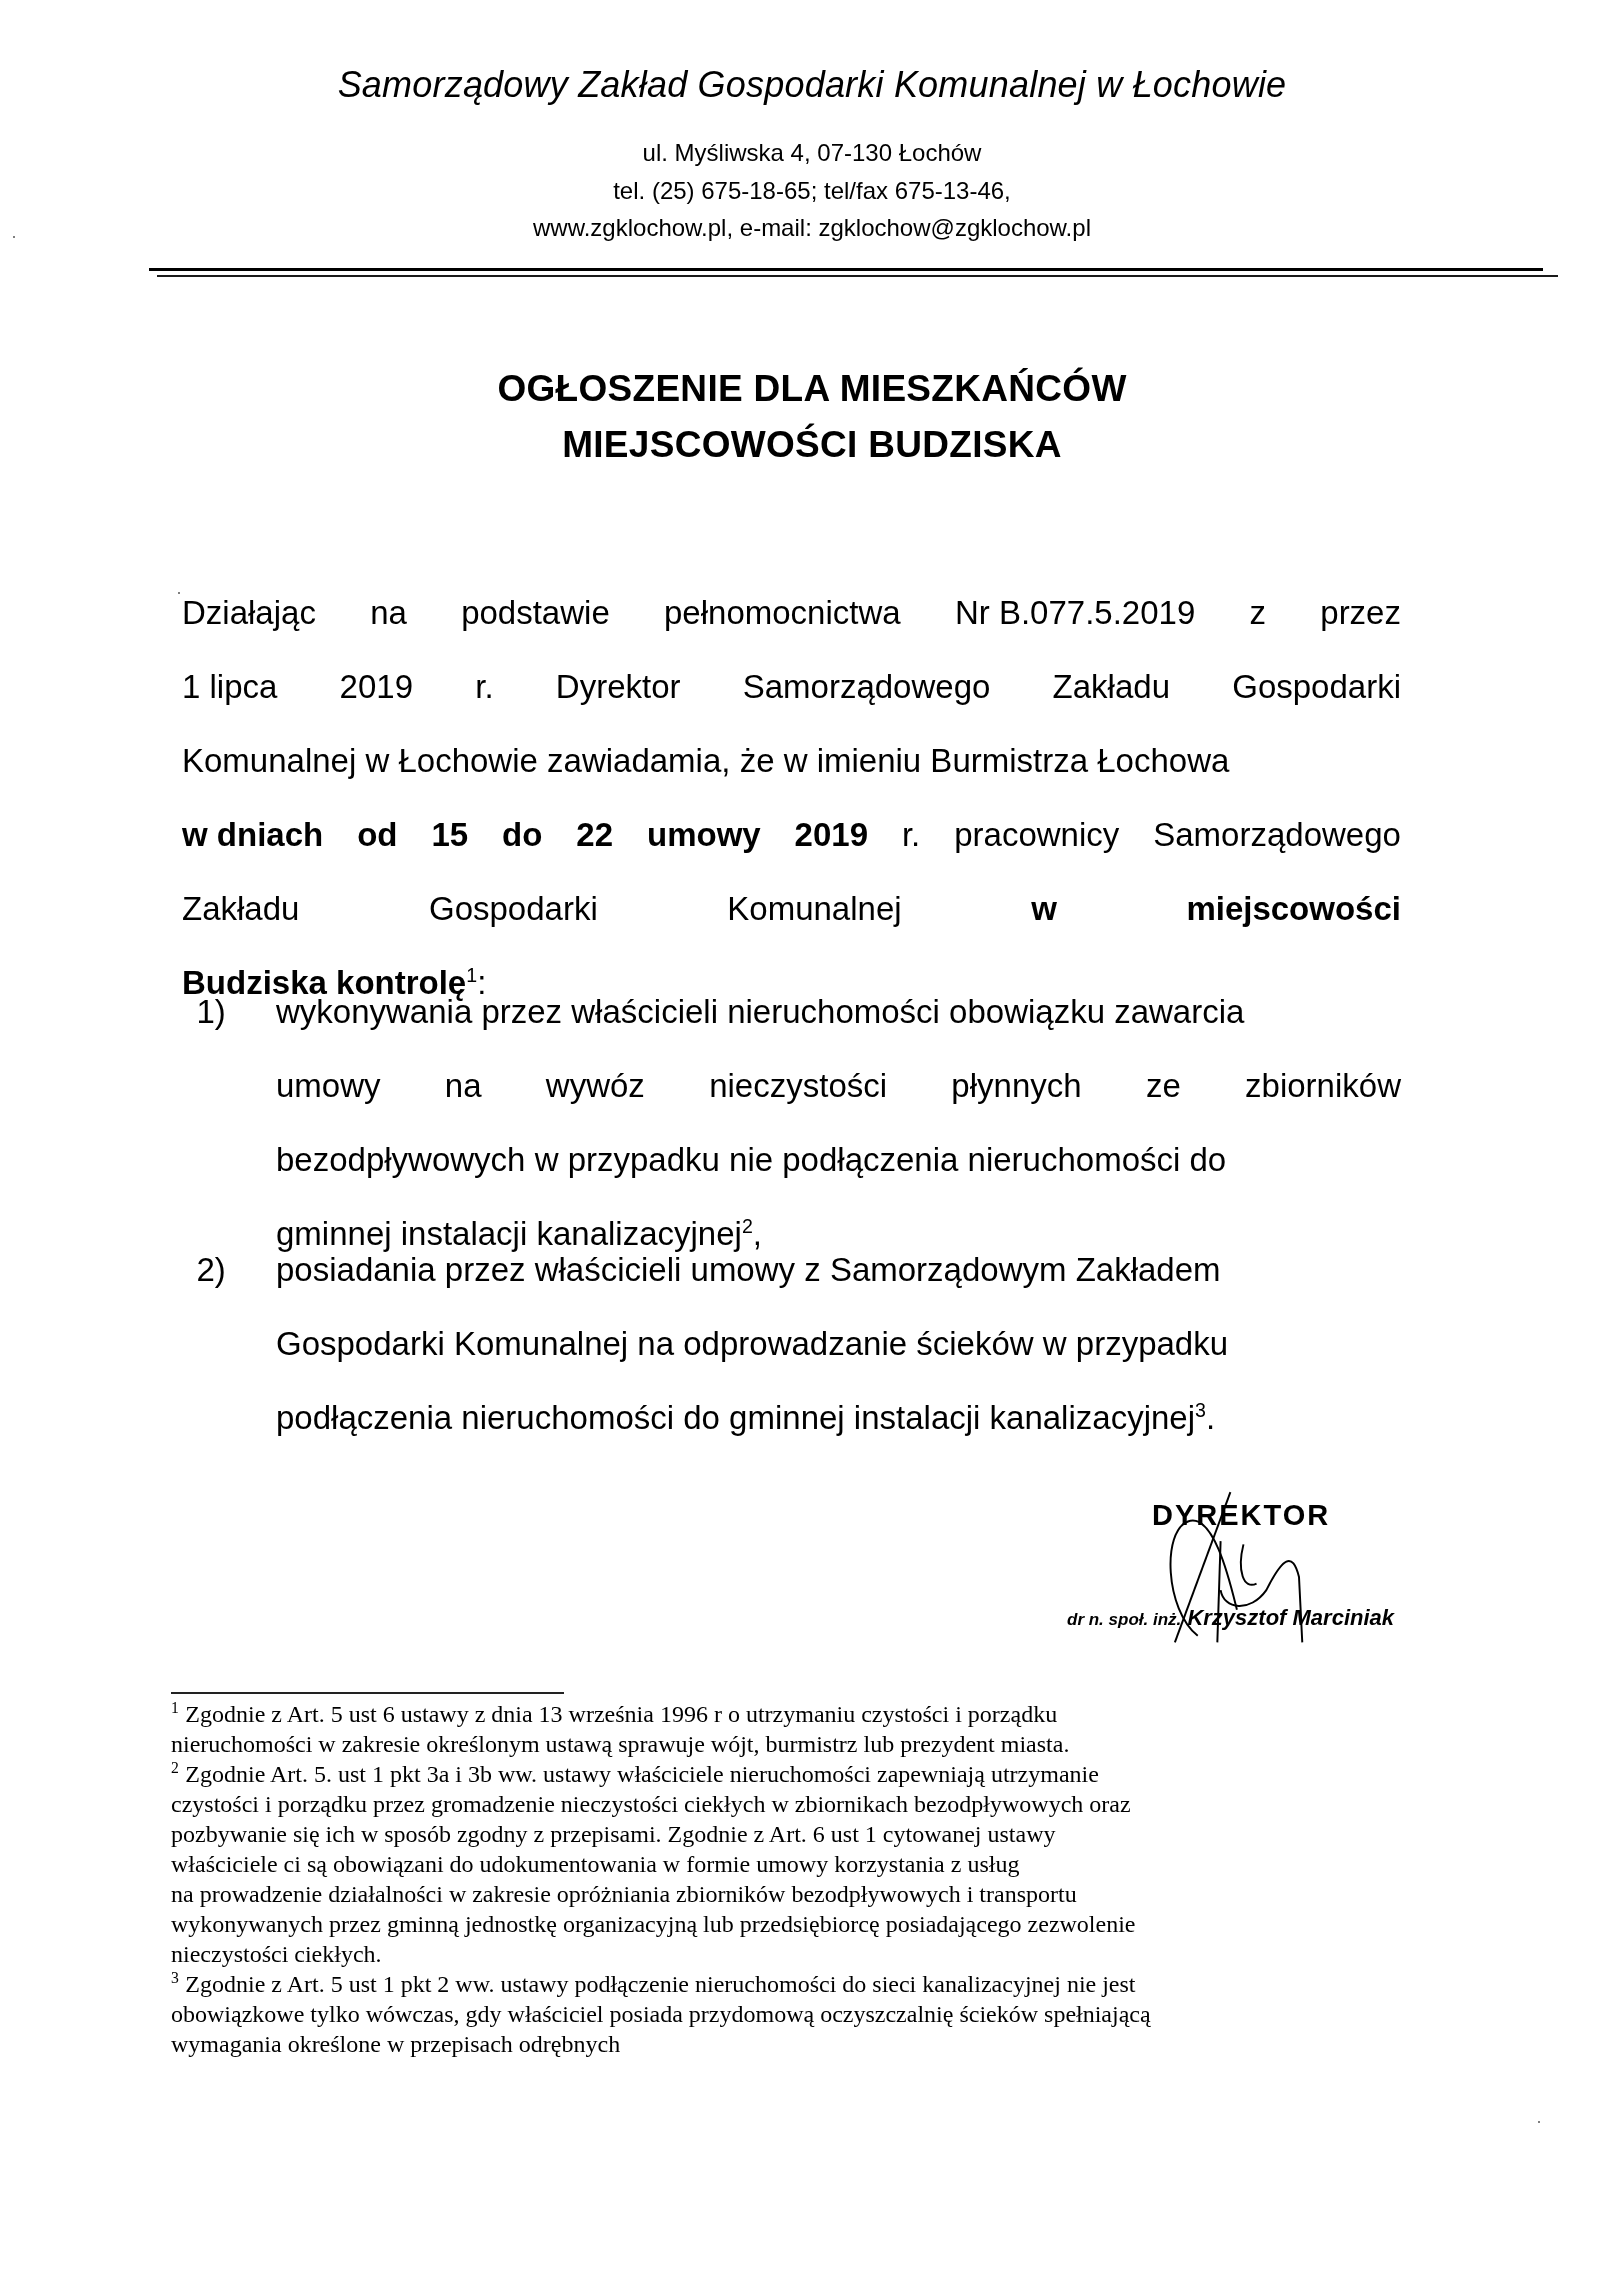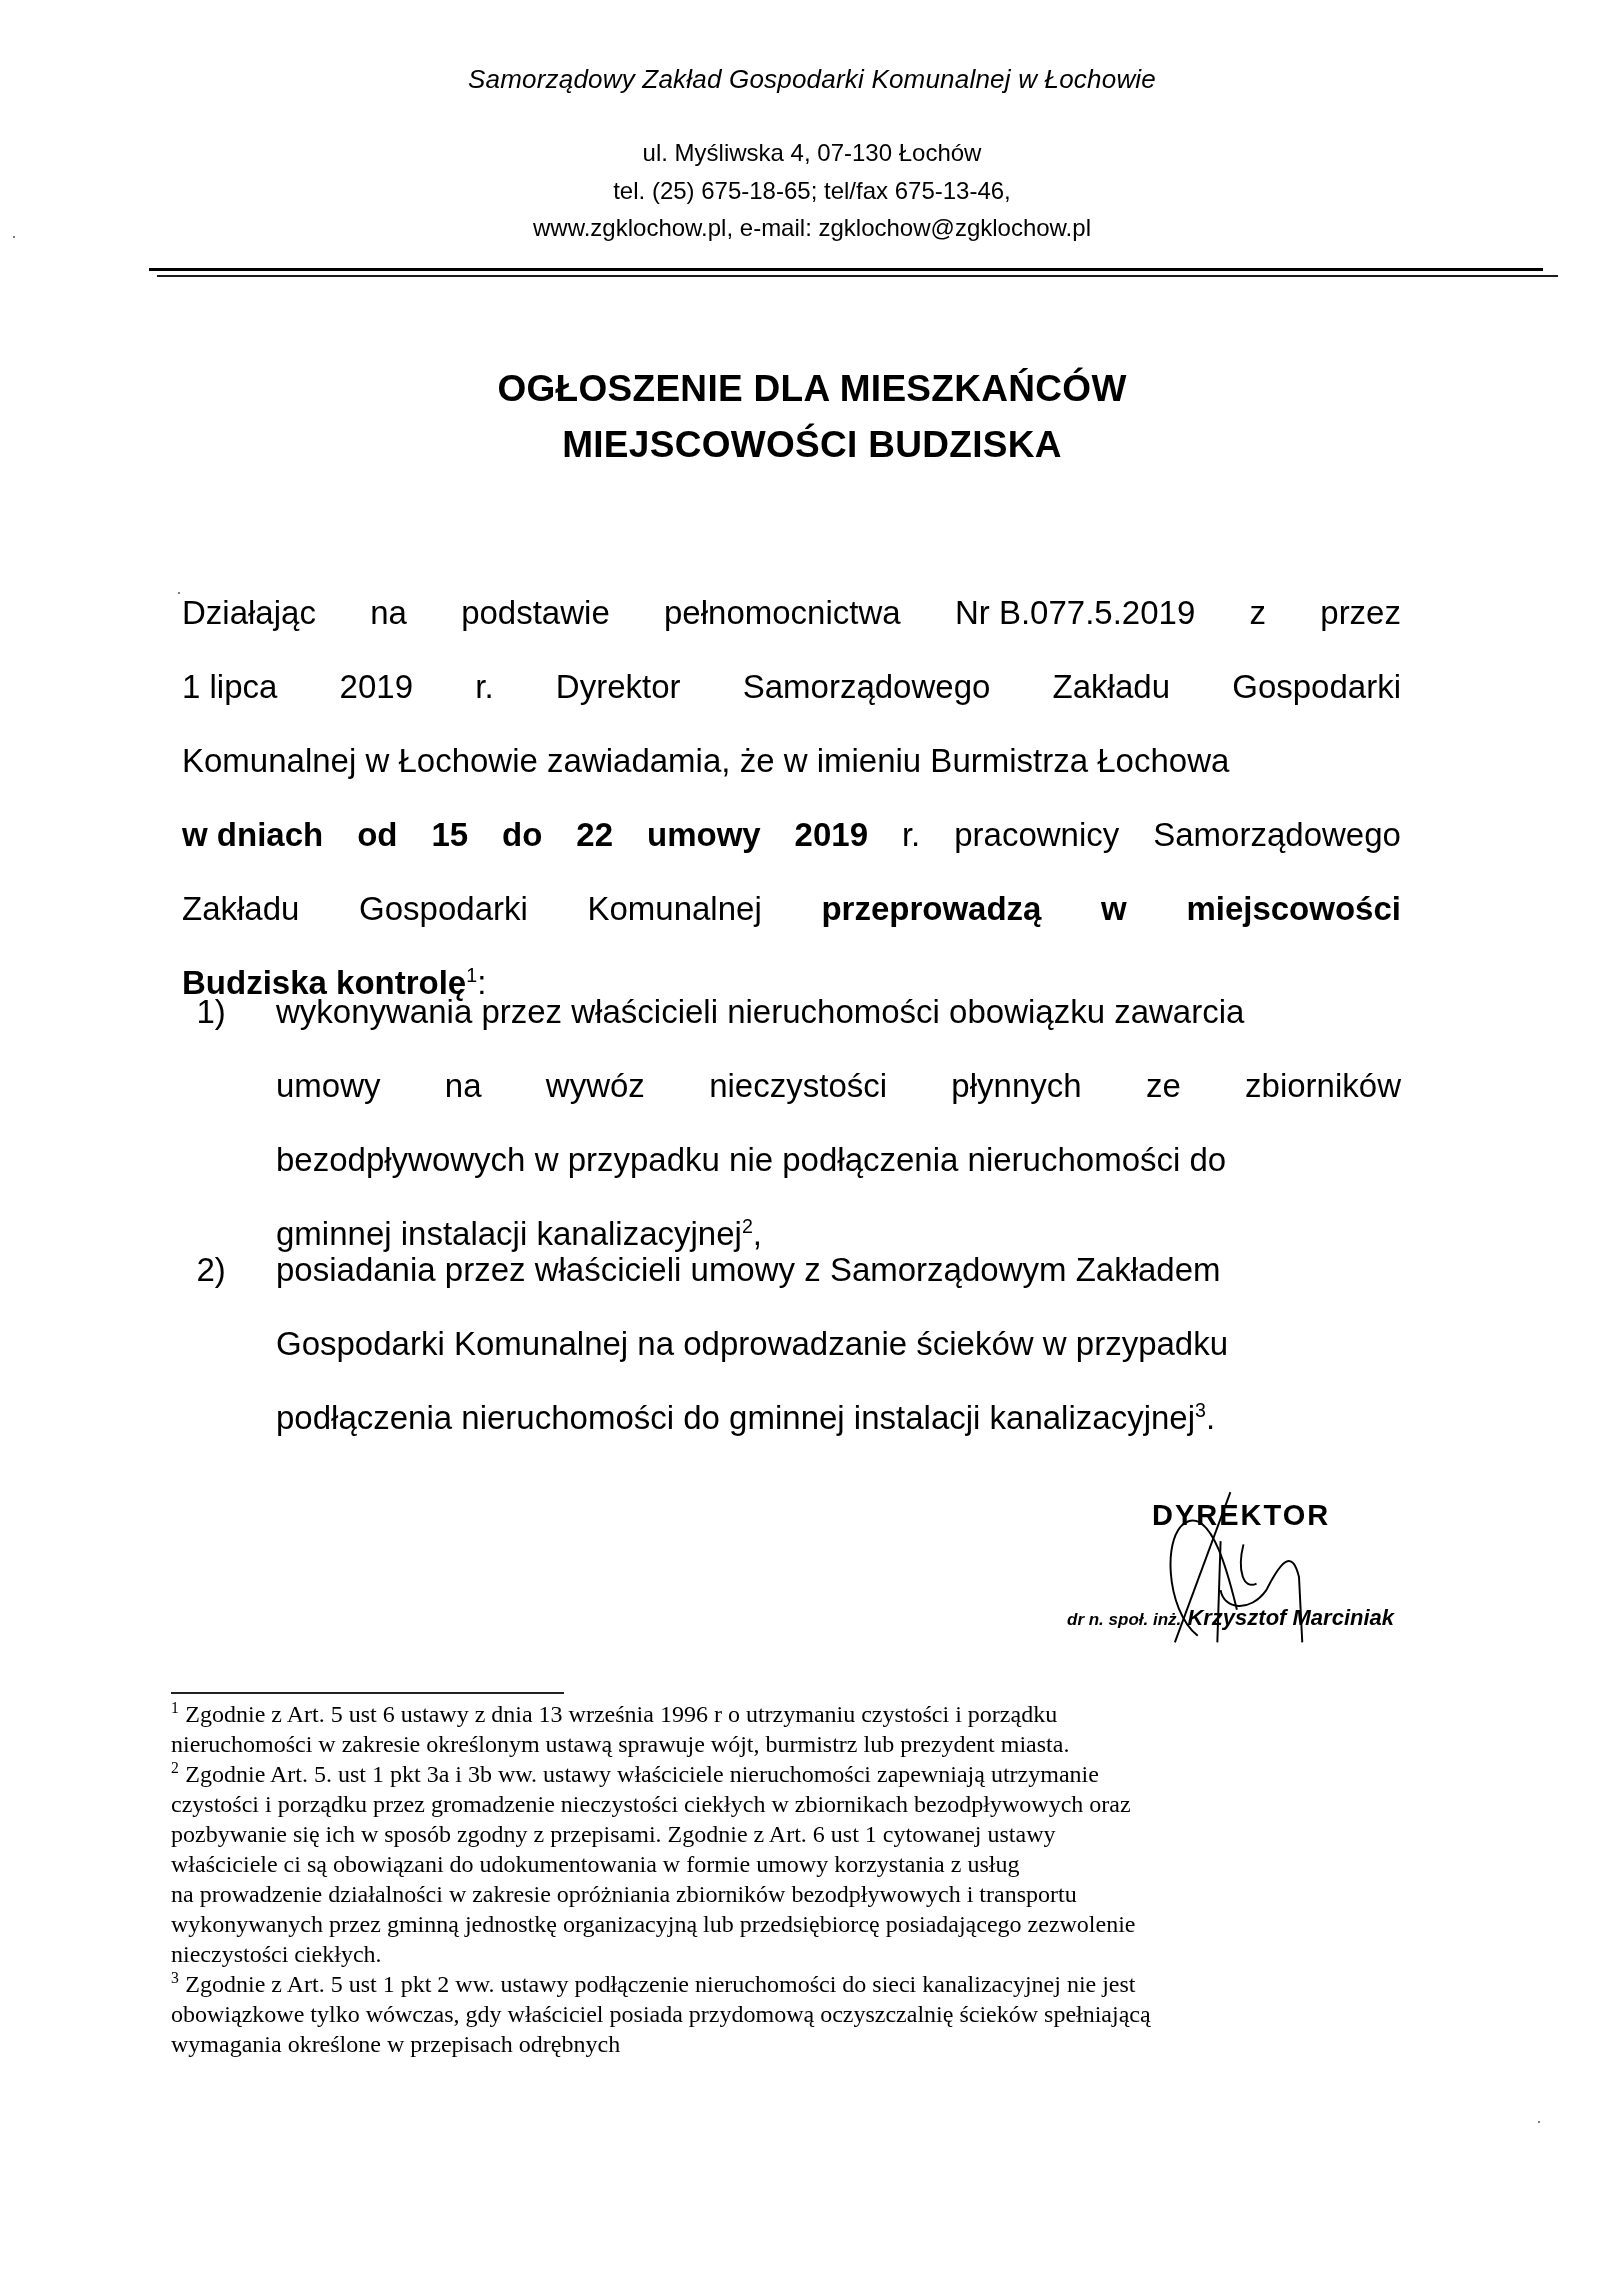--- a/index.html
+++ b/index.html
@@ -4,21 +4,21 @@
 <style>
   html, body { margin: 0; padding: 0; background: #ffffff; }
   body { width: 1624px; height: 2295px; position: relative; overflow: hidden; color: #000; }
   .page { position: absolute; left: 0; top: 0; width: 1624px; height: 2295px; background: #fff; }
 
   .sans { font-family: "Liberation Sans", "DejaVu Sans", sans-serif; }
   .serif { font-family: "Liberation Serif", "DejaVu Serif", serif; }
 
   
   .org-name { position: absolute; left: 0; width: 1624px; top: 64px; text-align: center;
-              font-style: italic; font-size: 26px; letter-spacing: 0.2px; }
+              font-style: italic; font-size: 36px; letter-spacing: 0.2px; }
   .addr { position: absolute; left: 0; width: 1624px; text-align: center; font-size: 24px; }
   .addr1 { top: 139px; } .addr2 { top: 177px; } .addr3 { top: 214px; }
   .rule-thick { position: absolute; left: 149px; top: 268px; width: 1394px; height: 3.3px; background: #000; }
   .rule-thin  { position: absolute; left: 157px; top: 275px; width: 1401px; height: 2px; background: #1a1a1a; }
 
   
   .title { position: absolute; left: 0; width: 1624px; text-align: center; font-weight: bold;
            font-size: 37px; letter-spacing: 0.3px; }
   .title1 { top: 368px; } .title2 { top: 424px; }
 
@@ -96,21 +96,20 @@
       <span class="b">umowy</span>
       <span class="b">2019</span>
       <span>r.</span>
       <span>pracownicy</span>
       <span>Samorządowego</span>
     </div>
     <div class="jline">
       <span>Zakładu</span>
       <span>Gospodarki</span>
       <span>Komunalnej</span>
-      <span class="b">przeprowadzą</span>
       <span class="b">w</span>
       <span class="b">miejscowości</span>
     </div>
     <div class="line">
       <span class="b">Budziska kontrolę</span><sup>1</sup><span>:</span>
     </div>
   </div>
 
   <div class="list list1 sans">
     <span class="item-num">1)</span>

